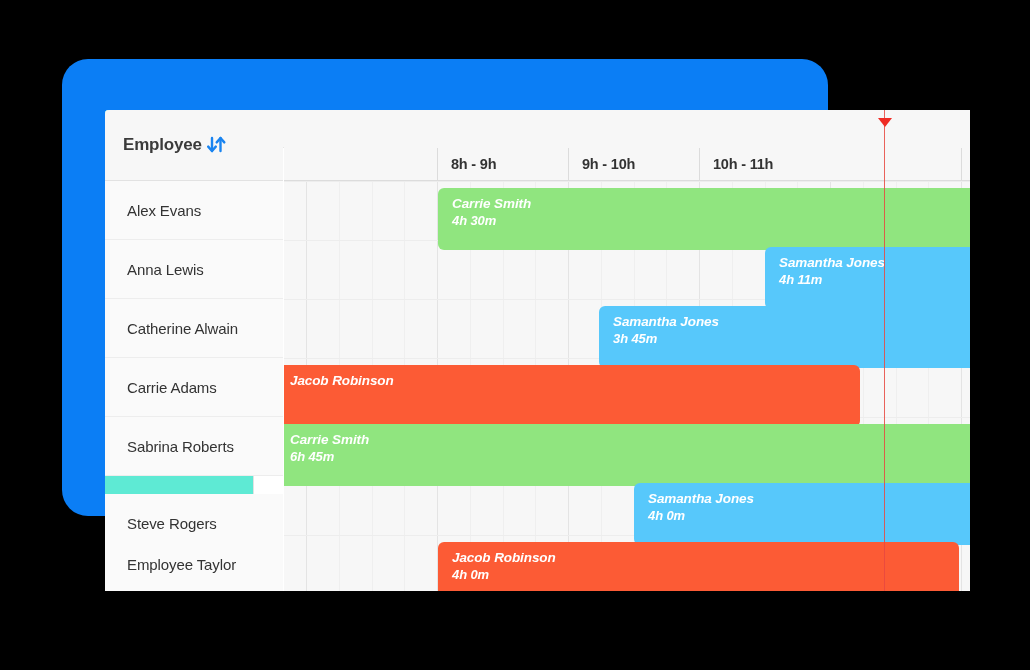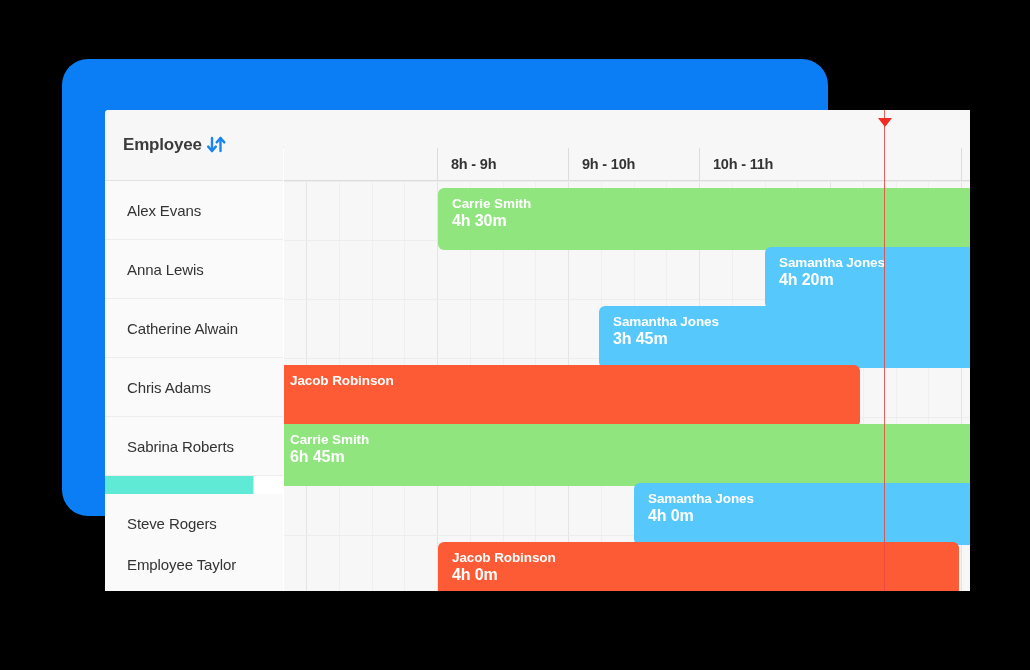--- a/index.html
+++ b/index.html
@@ -166,30 +166,31 @@
   .bar {
     position: absolute;
     height: 62px;
     border-radius: 6px;
     box-sizing: border-box;
     padding: 7px 0 0 14px;
     color: #ffffff;
     overflow: hidden;
     cursor: pointer;
     z-index: 3;
+    font-style: italic;
   }
   .bar-title {
     font-size: 13.5px;
     font-weight: bold;
     line-height: 17px;
     white-space: nowrap;
     letter-spacing: -0.1px;
   }
   .bar-sub {
-    font-size: 16px;
+    font-size: 13px;
     font-weight: bold;
     line-height: 18px;
     white-space: nowrap;
     letter-spacing: -0.1px;
   }
 
   
   #time-indicator-line {
     position: absolute;
     top: 0;
@@ -237,21 +238,21 @@
         <div class="emp-row" style="top: 71px;">
           <span class="emp-name">Alex Evans</span>
         </div>
         <div class="emp-row" style="top: 130px;">
           <span class="emp-name">Anna Lewis</span>
         </div>
         <div class="emp-row" style="top: 189px; align-items: center;">
           <span class="emp-name">Catherine Alwain</span>
         </div>
         <div class="emp-row" style="top: 248px;">
-          <span class="emp-name">Chris Adams</span>
+          <span class="emp-name">Carrie Adams</span>
         </div>
         <div class="emp-row" style="top: 307px;">
           <span class="emp-name">Sabrina Roberts</span>
         </div>
         <div class="emp-row" style="top: 384px;">
           <span class="emp-name">Steve Rogers</span>
         </div>
         <div class="emp-row" style="top: 425px;">
           <span class="emp-name">Employee Taylor</span>
         </div>
@@ -293,21 +294,21 @@
         <div class="hline" style="top: 177px;"></div>
         <div class="hline" style="top: 236px;"></div>
         <div class="hline" style="top: 295px;"></div>
         <div class="hline" style="top: 354px;"></div>
         <div class="bar" style="left: 154px; width: 587px; top: 7px; background: rgb(144, 229, 127);">
           <div class="bar-title">Carrie Smith</div>
           <div class="bar-sub">4h 30m</div>
         </div>
         <div class="bar" style="left: 481px; width: 260px; top: 66px; background: rgb(87, 200, 251); border-top-right-radius: 0px; border-bottom-right-radius: 0px;">
           <div class="bar-title">Samantha Jones</div>
-          <div class="bar-sub">4h 20m</div>
+          <div class="bar-sub">4h 11m</div>
         </div>
         <div class="bar" style="left: 315px; width: 426px; top: 125px; background: rgb(87, 200, 251); border-top-right-radius: 0px; border-bottom-right-radius: 0px;">
           <div class="bar-title">Samantha Jones</div>
           <div class="bar-sub">3h 45m</div>
         </div>
         <div class="bar" style="left: -8px; width: 584px; top: 184px; background: rgb(252, 91, 53); border-top-left-radius: 0px; border-bottom-left-radius: 0px;">
           <div class="bar-title">Jacob Robinson</div>
           <div class="bar-sub"></div>
         </div>
         <div class="bar" style="left: -8px; width: 749px; top: 243px; background: rgb(144, 229, 127); border-radius: 0px;">

